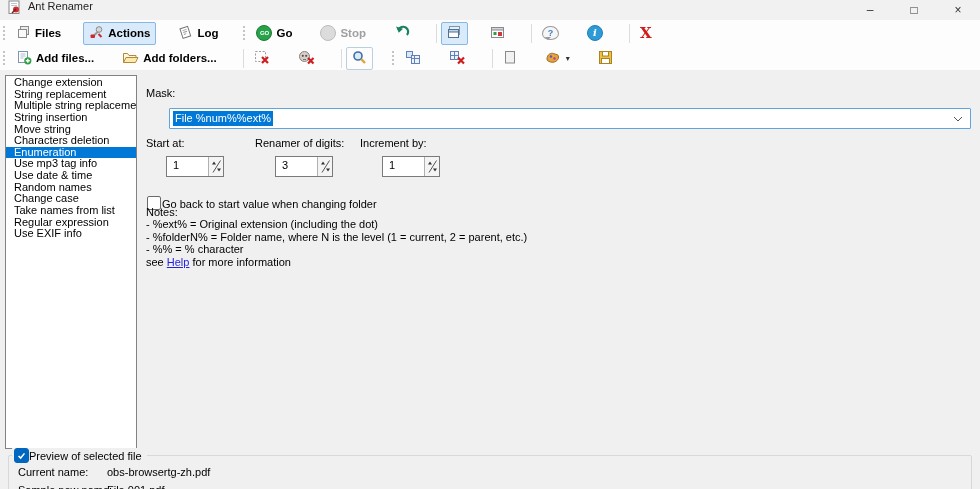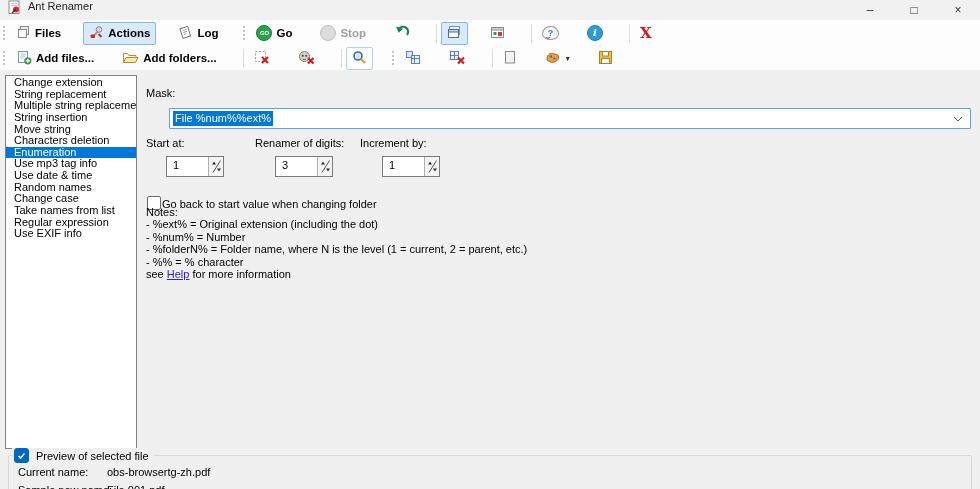--- a/index.html
+++ b/index.html
@@ -61,21 +61,21 @@
   .spin1{left:166px}.spin2{left:275px}.spin3{left:382px}
   .spin-edit{flex:1;padding-left:6px;line-height:17px}
   .spin-btn{width:14px;background:#f4f4f4;border-left:1px solid #b0b0b0;
             display:flex;align-items:center;justify-content:center}
   .chk-row{position:absolute;left:147px;top:126px;display:flex;align-items:flex-end;gap:1px}
   .chk{width:12px;height:12px;background:#fff;border:1px solid #6a6a6a;border-radius:2px}
   .notes{position:absolute;left:146px;top:136px;line-height:12.4px;white-space:nowrap}
   .link{color:#2323dd;text-decoration:underline}
   .preview-box{position:absolute;left:8px;top:385px;width:962px;height:40px;
                border:1px solid #d8d8d8;border-radius:2px}
-  .preview-caption{position:absolute;left:12px;top:378px;display:flex;align-items:center;gap:7px;
+  .preview-caption{position:absolute;left:12px;top:378px;display:flex;align-items:center;gap:0;
                    background:#f0f0f0;padding:0 5px 0 2px}
   .chk-checked{width:13px;height:13px;background:#0067c0;border:1px solid #0067c0;border-radius:3px;
                display:flex;align-items:center;justify-content:center}
   .row-label{position:absolute;left:18px;white-space:nowrap}
   .row-value{position:absolute;left:107px;white-space:nowrap}
   .r1{top:396px}.r2{top:414px}
 </style>
 </head>
 <body>
 
@@ -363,21 +363,20 @@
   </div>
 
   <div class="chk-row">
     <span class="chk"></span>
     <span>Go back to start value when changing folder</span>
   </div>
 
   <div class="notes">
     <div>Notes:</div>
     <div>- %ext% = Original extension (including the dot)</div>
-    <div>- %num% = Number</div>
     <div>- %folderN% = Folder name, where N is the level (1 = current, 2 = parent, etc.)</div>
     <div>- %% = % character</div>
     <div>
       <span>see </span><a class="link">Help</a><span> for more information</span>
     </div>
   </div>
 
   <div class="preview-box"></div>
   <div class="preview-caption">
     <span class="chk-checked">

